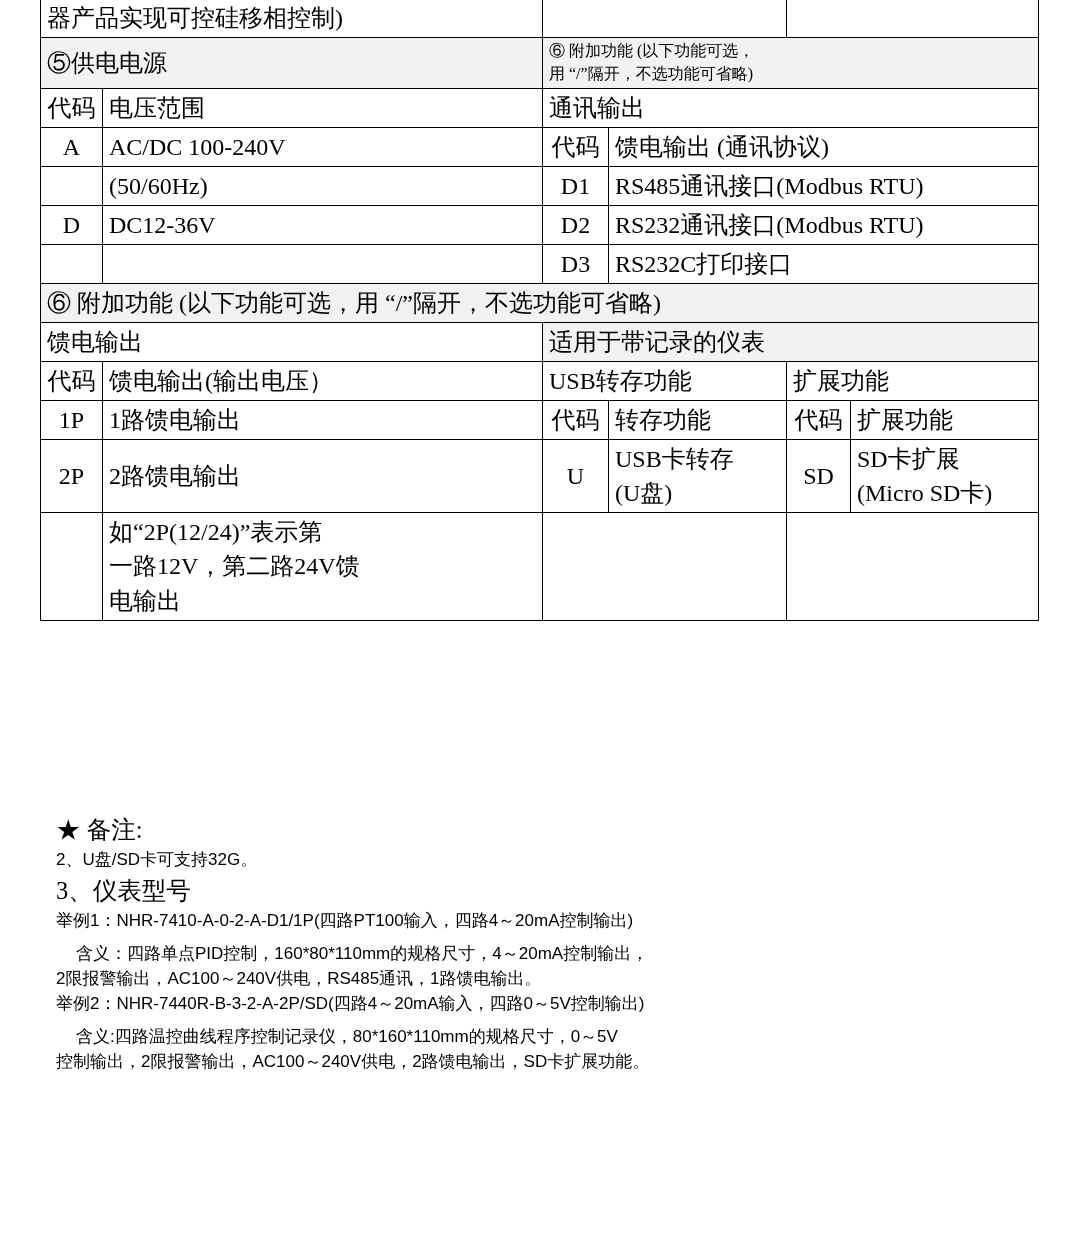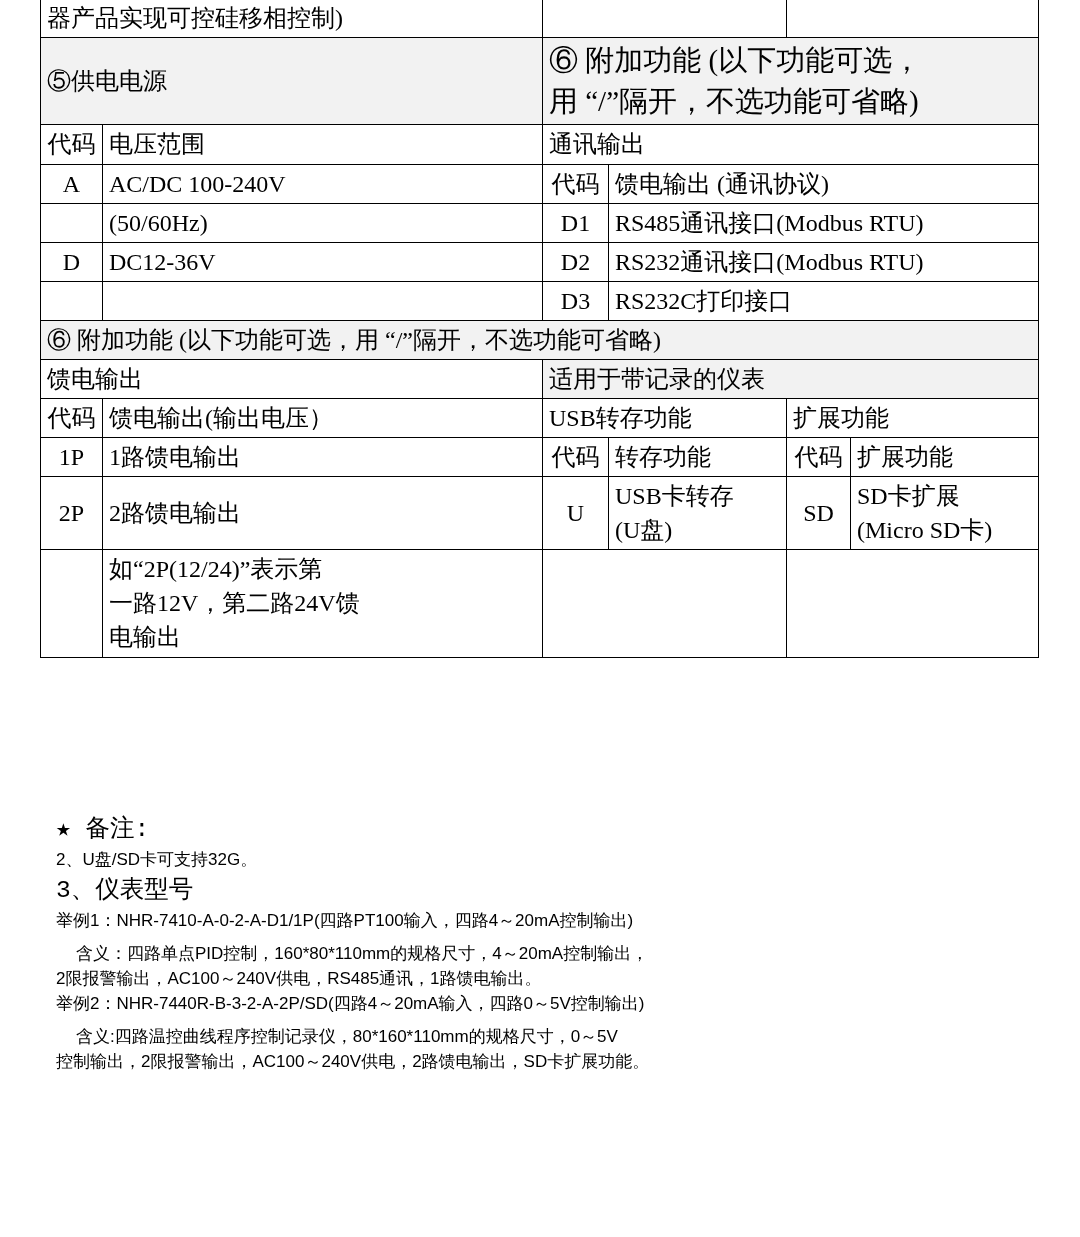--- a/index.html
+++ b/index.html
@@ -36,37 +36,37 @@
     line-height: 1.42;
     vertical-align: middle;
     font-family: "Liberation Serif", "DejaVu Serif", serif;
   }
   .no-top { border-top: none; }
   .no-bottom { border-bottom: none; }
   .shade {
     background: #f2f2f2;
   }
   .band {
-    font-size: 29px;
+    font-size: 16px;
   }
   .cellpad { padding-left: 10px; }
   .code-col { text-align: center; margin-top: 42px; }
   .nowrap { white-space: nowrap; }
 
   
   .notes {
     position: absolute;
     left: 56px;
     top: 812px;
     width: 1000px;
   }
   .notes .line {
     font-size: 24.5px;
     line-height: 1.47;
-    font-family: Liberation Mono, monospace;
+    font-family: Liberation Serif, serif;
     white-space: nowrap;
   }
   .notes .line.sans {
     font-family: "Liberation Sans", "DejaVu Sans", sans-serif;
     font-size: 17px;
   }
   .notes .hang {
     padding-left: 20px;
     margin-top: 8px;
   }

